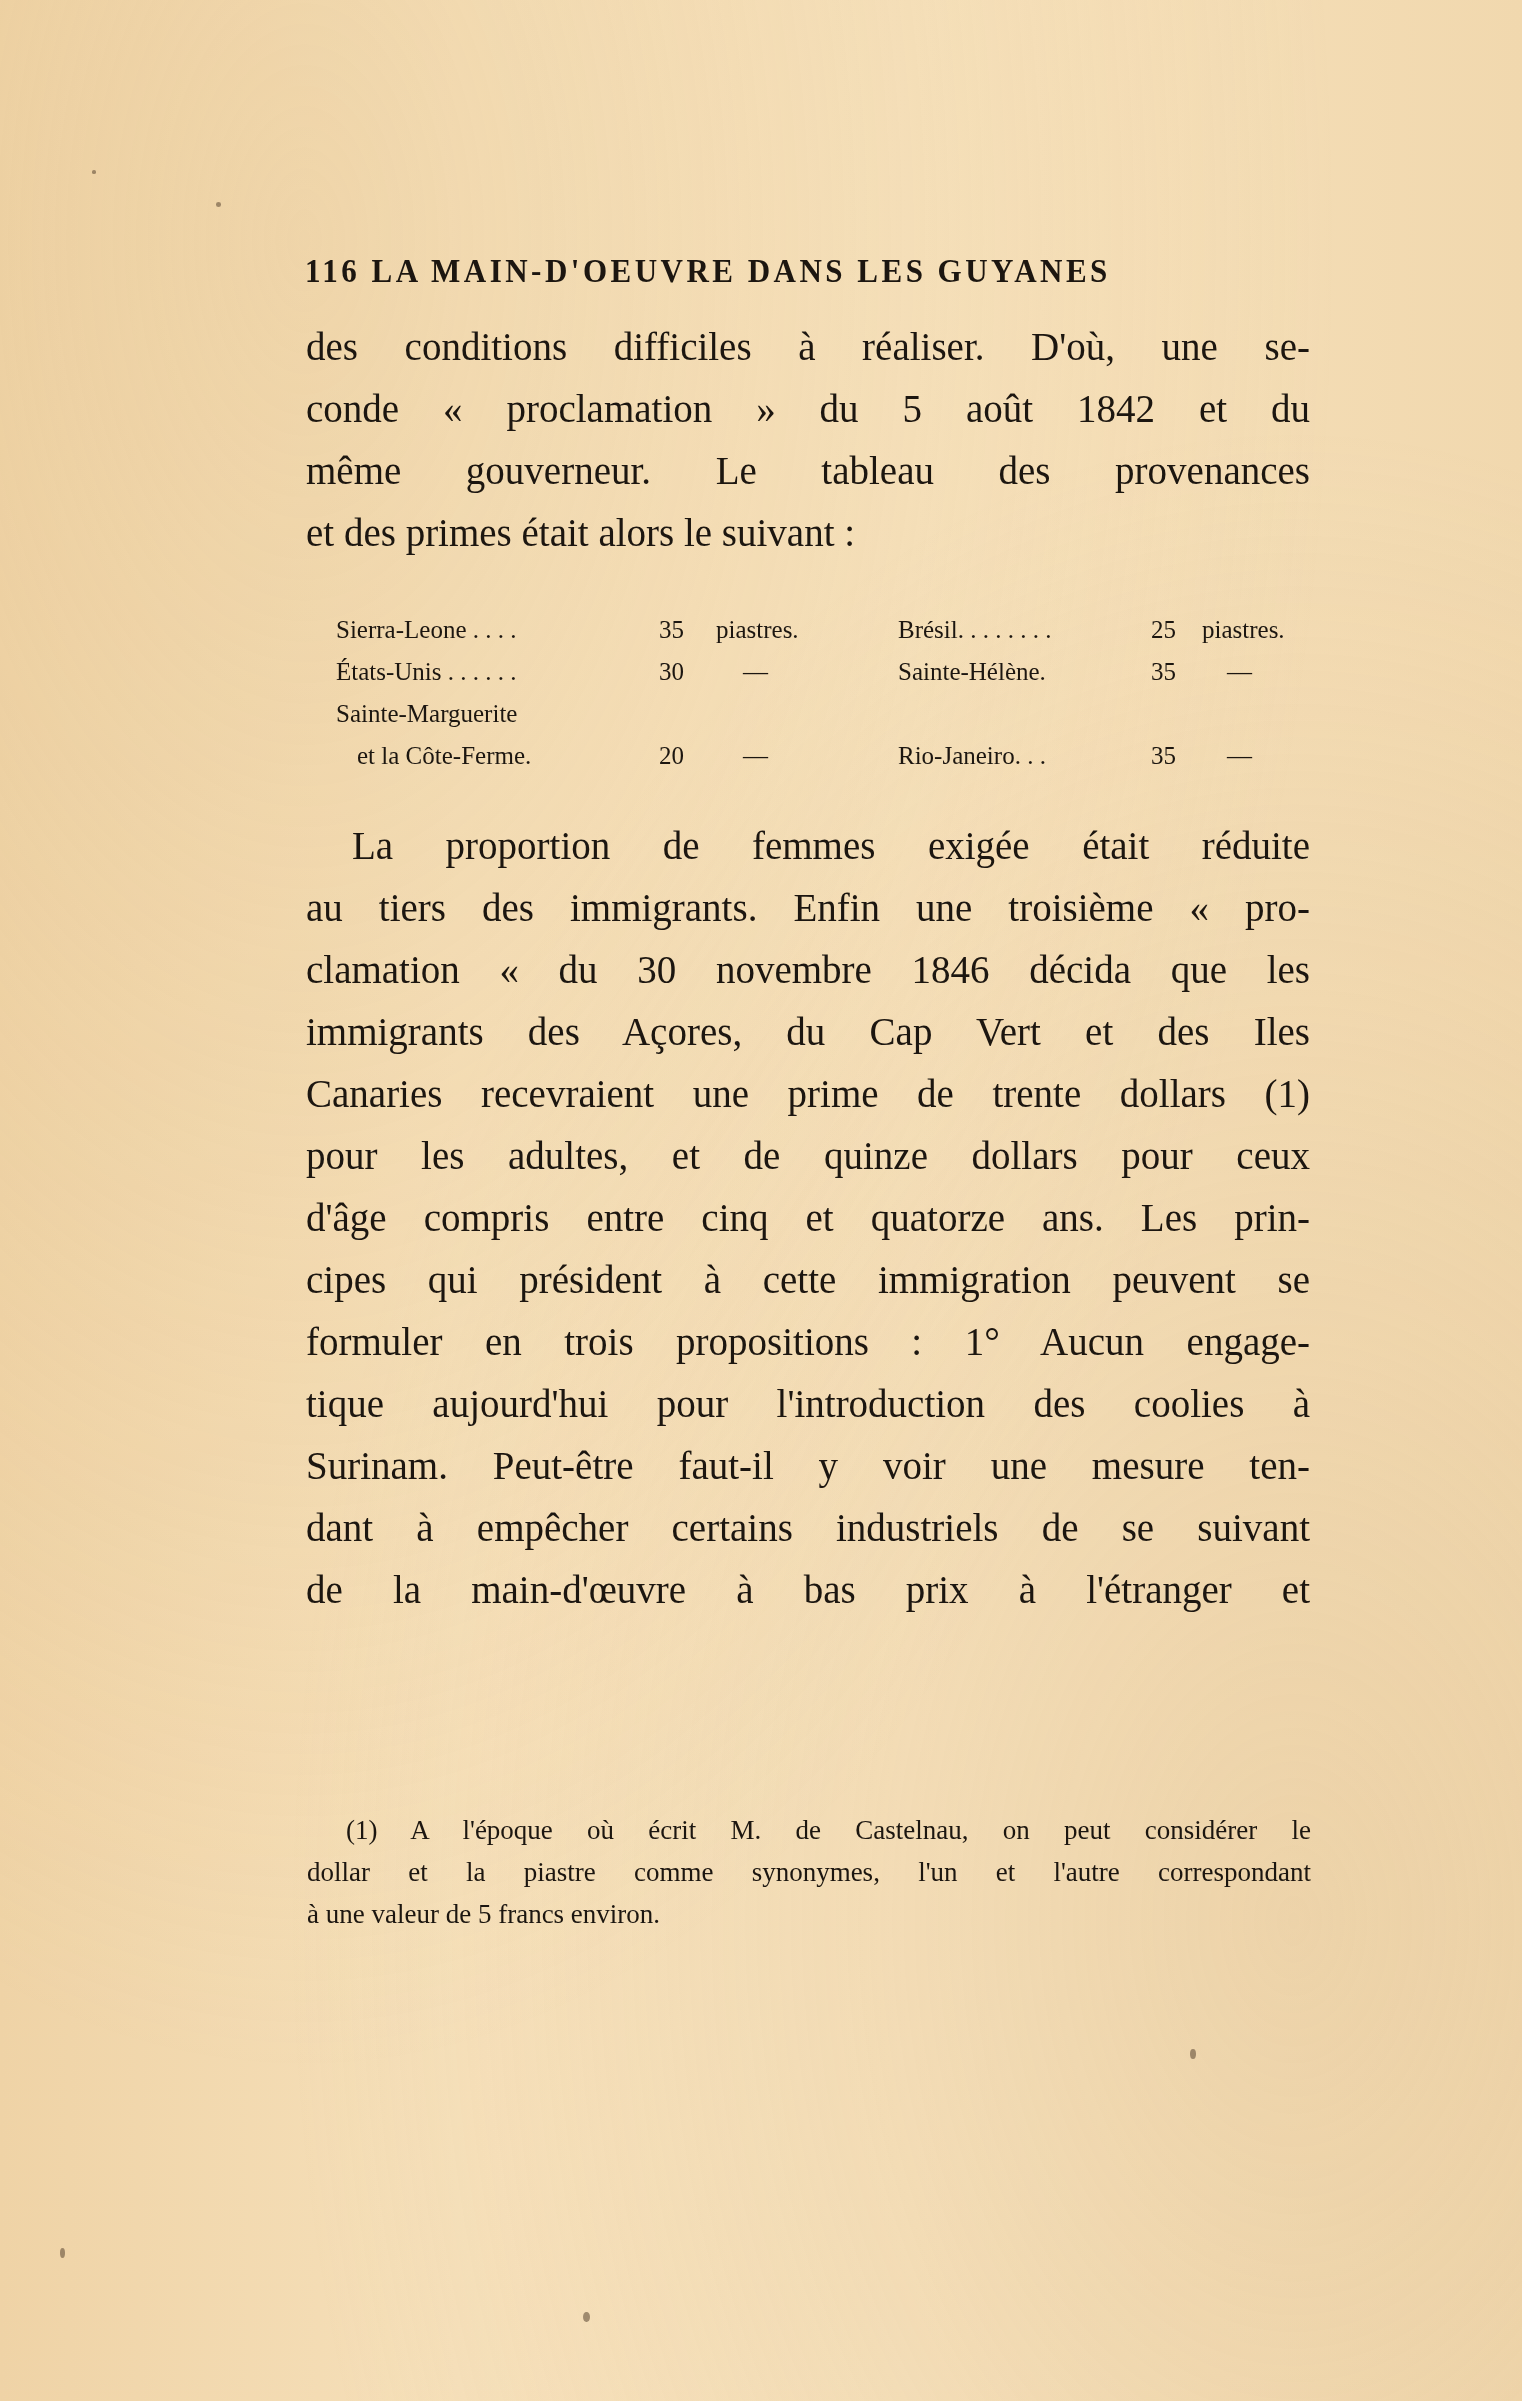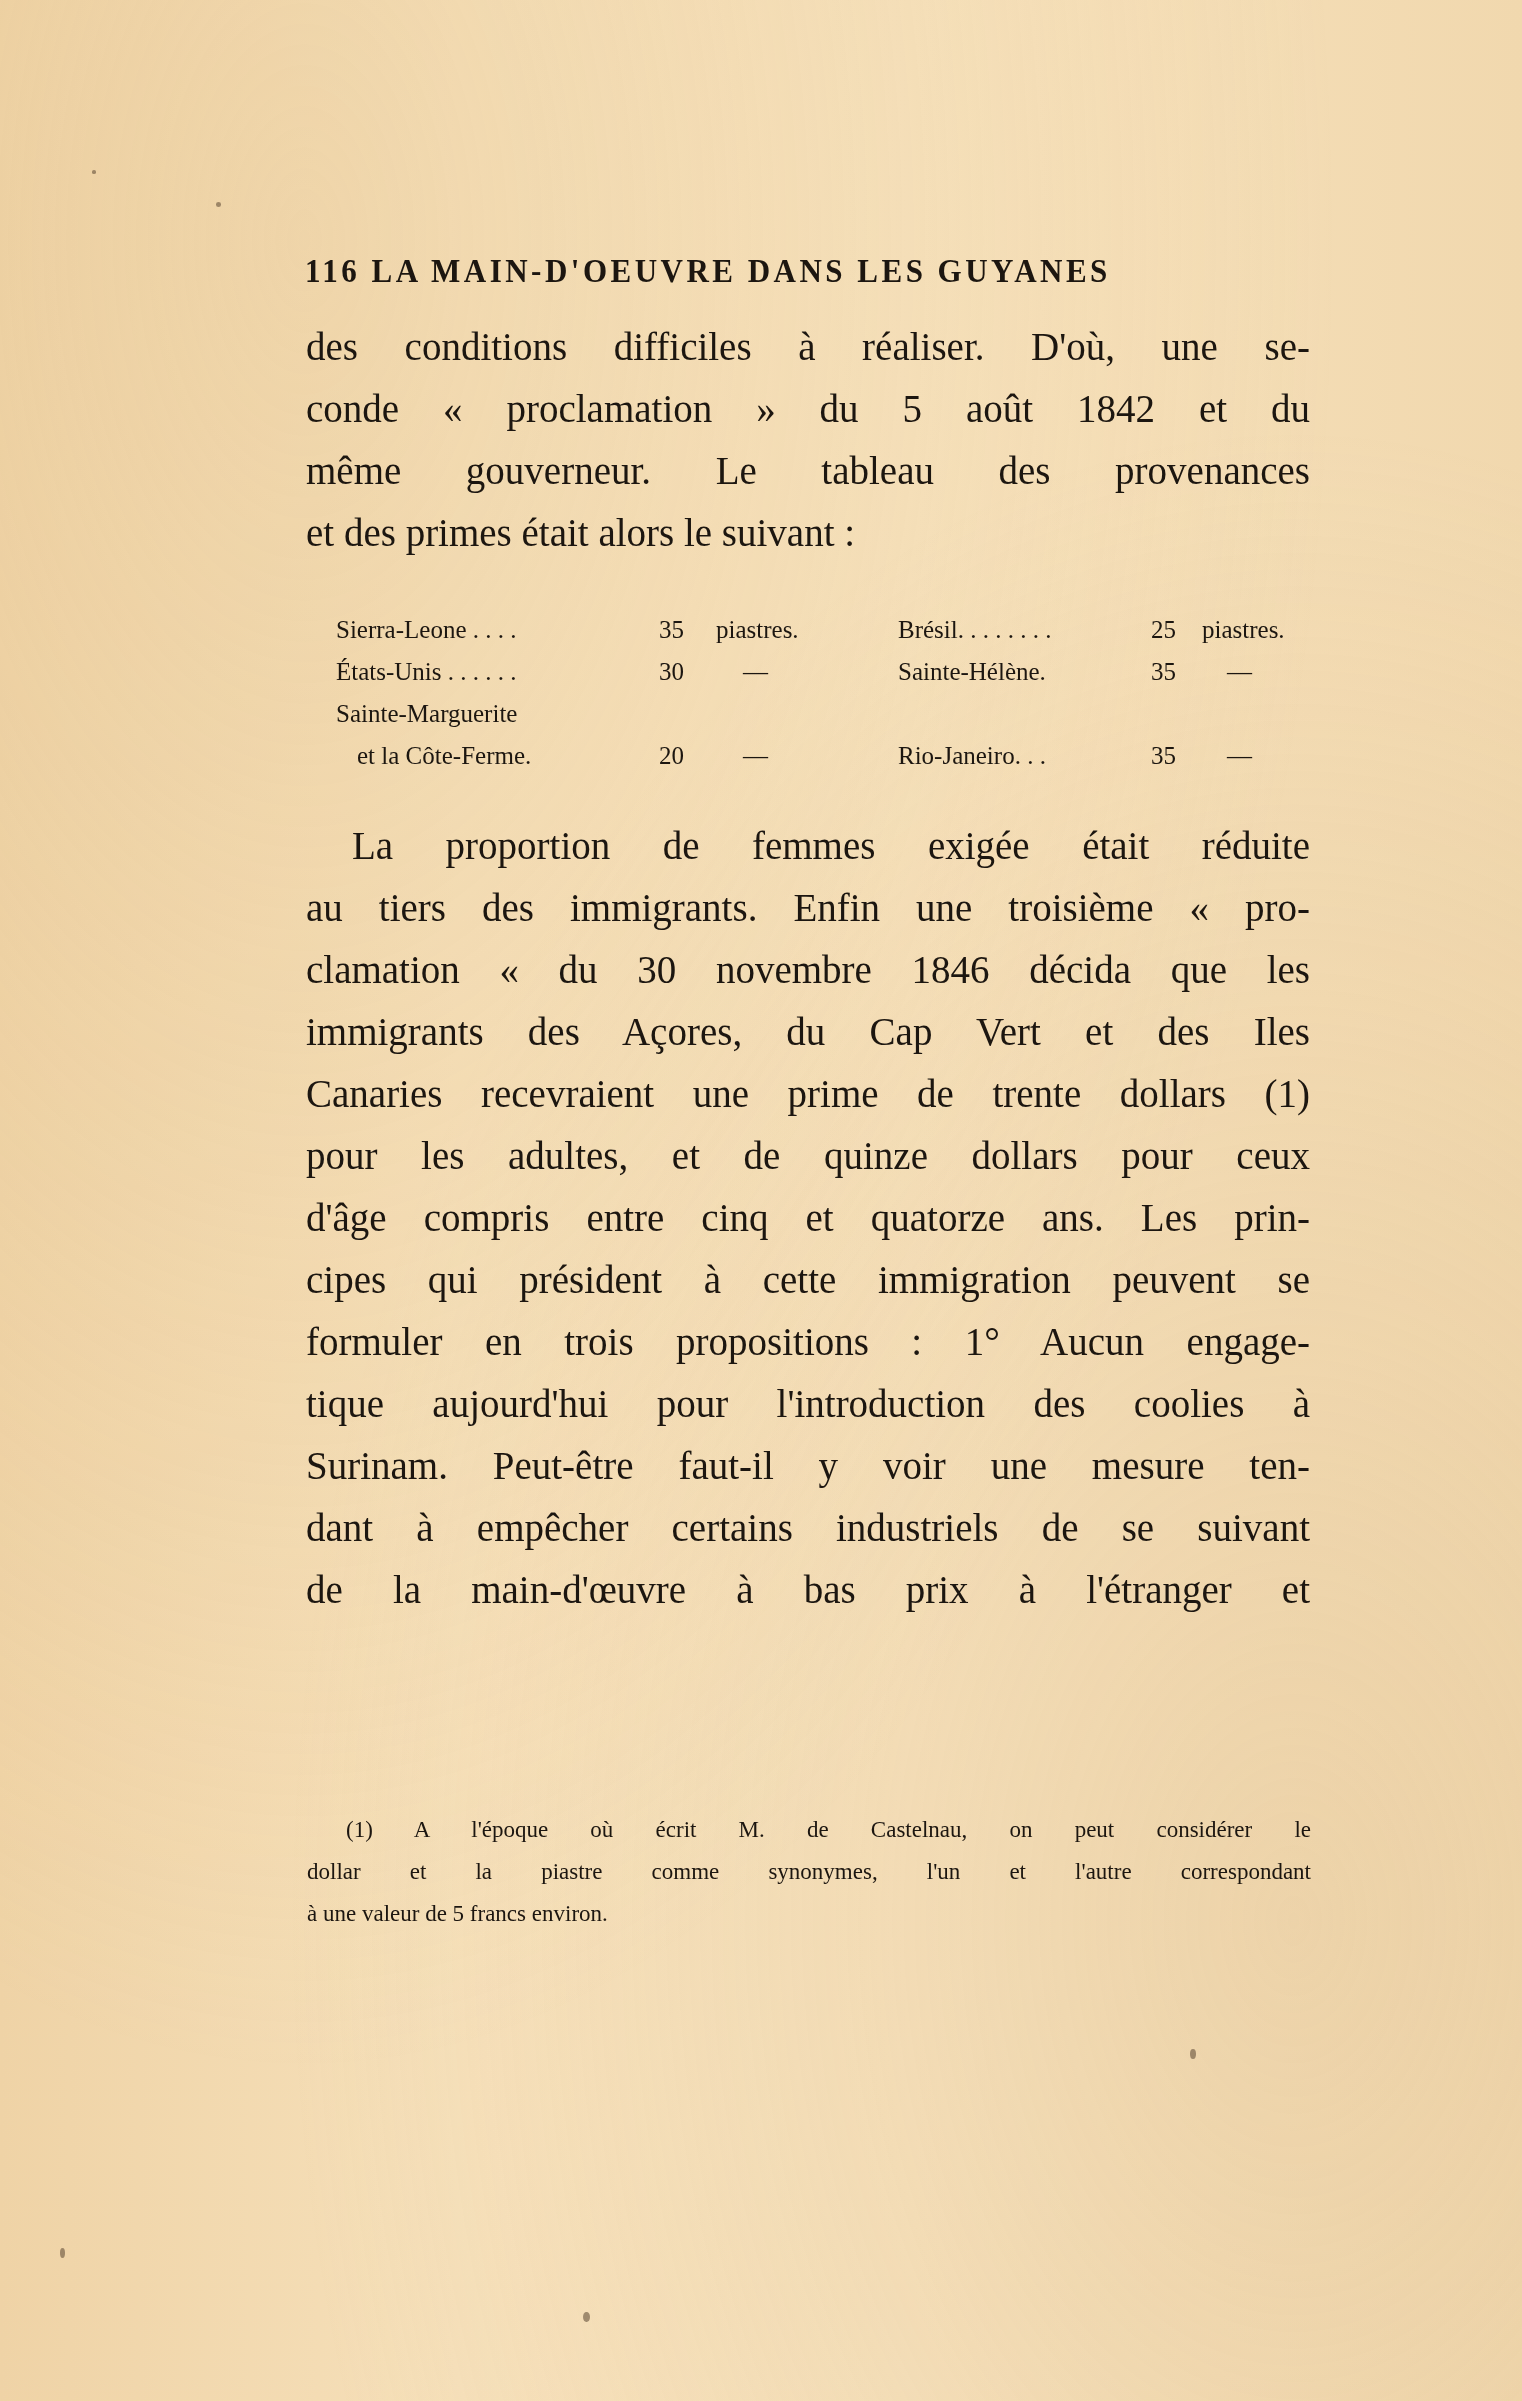--- a/index.html
+++ b/index.html
@@ -79,21 +79,21 @@
   .c-unit { width: 155px; padding-left: 18px !important; }
   .c-origin2 { width: 253px; }
   .c-amount2 { width: 39px; }
   .c-unit2 { padding-left: 12px !important; }
 
   .footnote {
     position: absolute;
     left: 307px;
     top: 1809px;
     width: 1004px;
-    font-size: 23px;
+    font-size: 27px;
     line-height: 42px;
   }
   .fn-line {
     height: 42px;
     text-align: justify;
     text-align-last: justify;
     white-space: nowrap;
   }
   .fn-line.first { padding-left: 39px; }
   .fn-line.last { text-align-last: left; }

